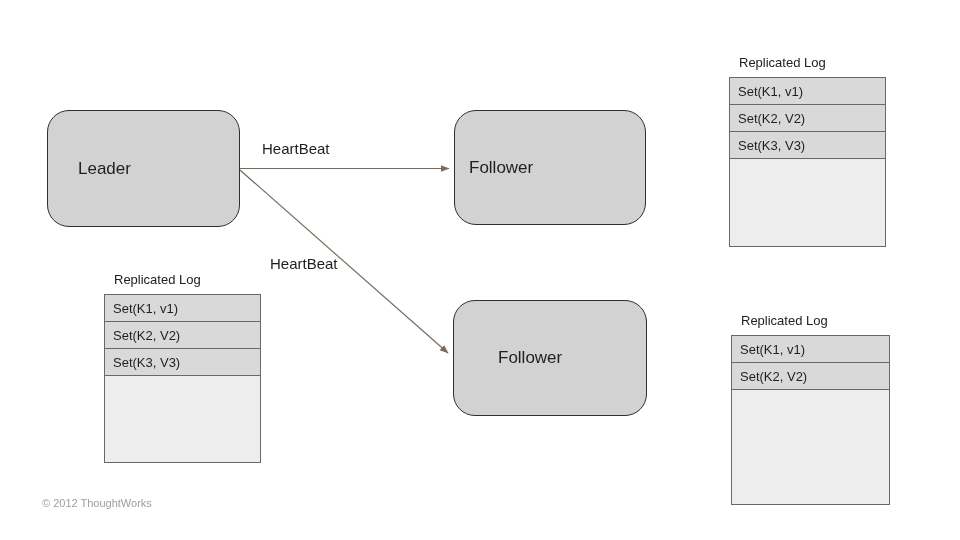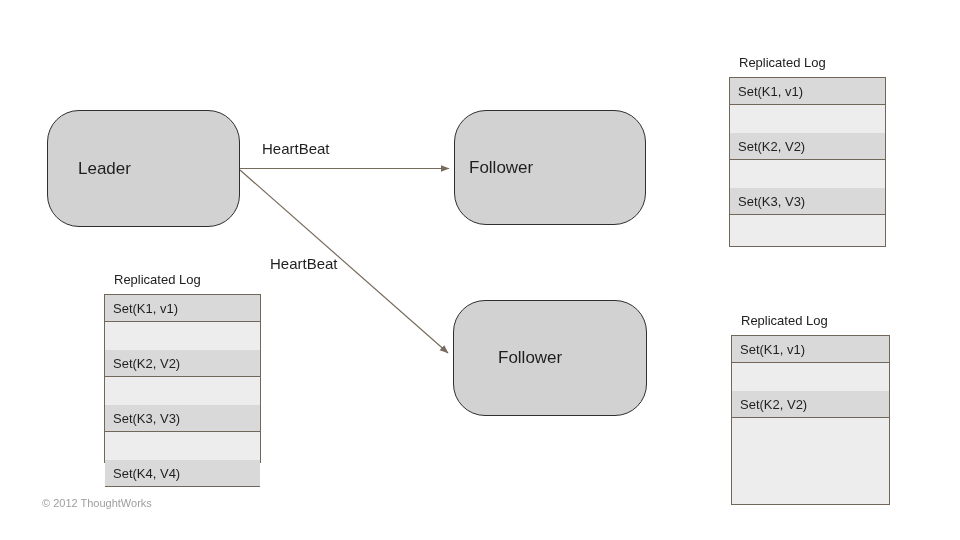--- a/index.html
+++ b/index.html
@@ -12,21 +12,21 @@
     width: 960px;
     height: 540px;
     background: #ffffff;
     overflow: hidden;
   }
   
   .node {
     position: absolute;
     background: #d2d2d2;
     border: 1.5px solid #2f2f2f;
-    border-radius: 32px;
+    border-radius: 22px;
     box-sizing: border-box;
     display: flex;
     align-items: center;
     color: #1f1f1f;
     font-size: 17px;
   }
   .node-leader        { left: 47px;  top: 110px; width: 193px; height: 117px; padding-left: 30px; }
   .node-follower-top  { left: 454px; top: 110px; width: 192px; height: 115px; padding-left: 14px; }
   .node-follower-bot  { left: 453px; top: 300px; width: 194px; height: 116px; padding-left: 44px; }
   
@@ -54,21 +54,20 @@
     height: 16px;
     line-height: 16px;
     white-space: nowrap;
   }
   .log-table {
     border: 1px solid #72665a;
     box-sizing: border-box;
     display: flex;
     flex-direction: column;
     background: #ededed;
-    gap: 28px;
   }
   .log-row {
     height: 27px;
     box-sizing: border-box;
     background: #d9d9d9;
     border-bottom: 1px solid #72665a;
     display: flex;
     align-items: center;
     padding-left: 8px;
     font-size: 13px;
@@ -128,21 +127,20 @@
       <div class="log-empty"></div>
     </div>
   </div>
 
   <div class="log log-leader">
     <div class="log-title">Replicated Log</div>
     <div class="log-table">
       <div class="log-row">Set(K1, v1)</div>
       <div class="log-row">Set(K2, V2)</div>
       <div class="log-row">Set(K3, V3)</div>
-      <div class="log-row">Set(K4, V4)</div>
       <div class="log-empty"></div>
     </div>
   </div>
 
   <div class="log log-follower-bot">
     <div class="log-title">Replicated Log</div>
     <div class="log-table">
       <div class="log-row">Set(K1, v1)</div>
       <div class="log-row">Set(K2, V2)</div>
       <div class="log-empty"></div>

